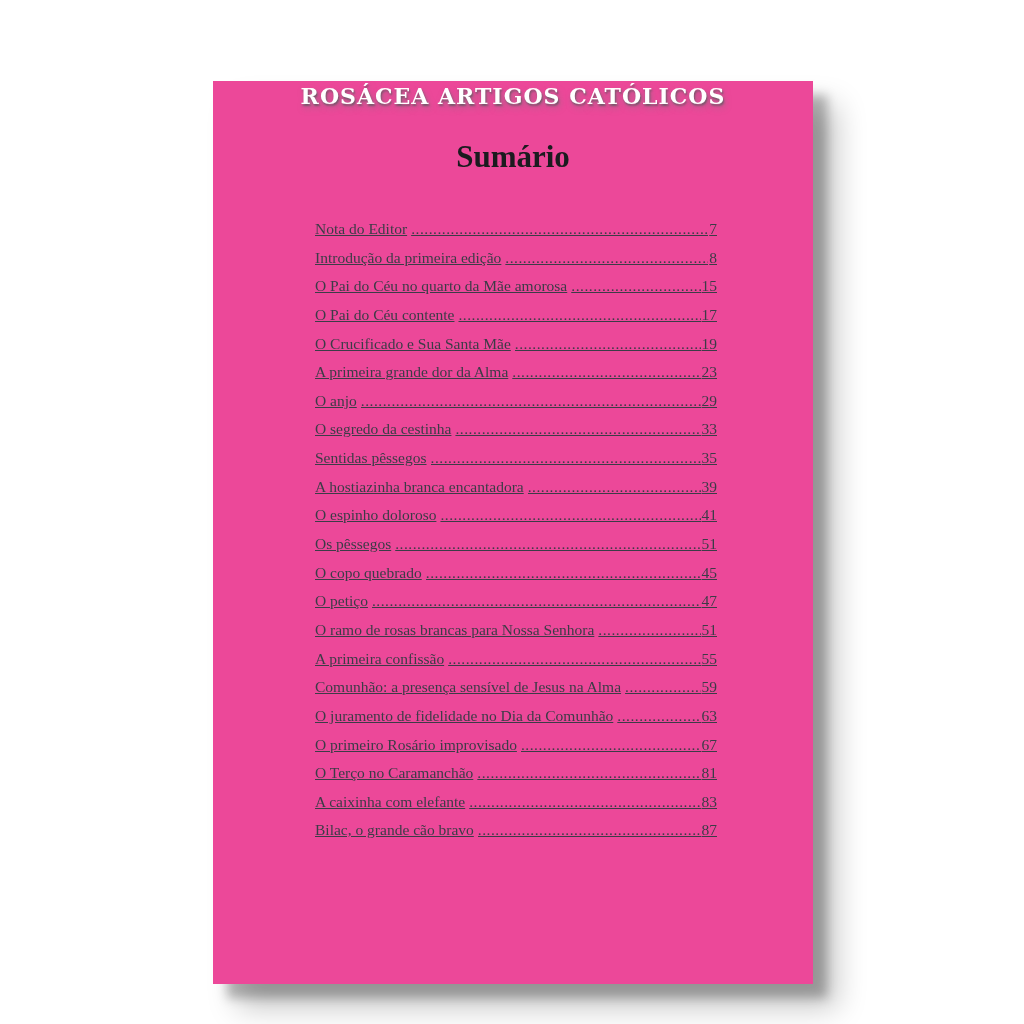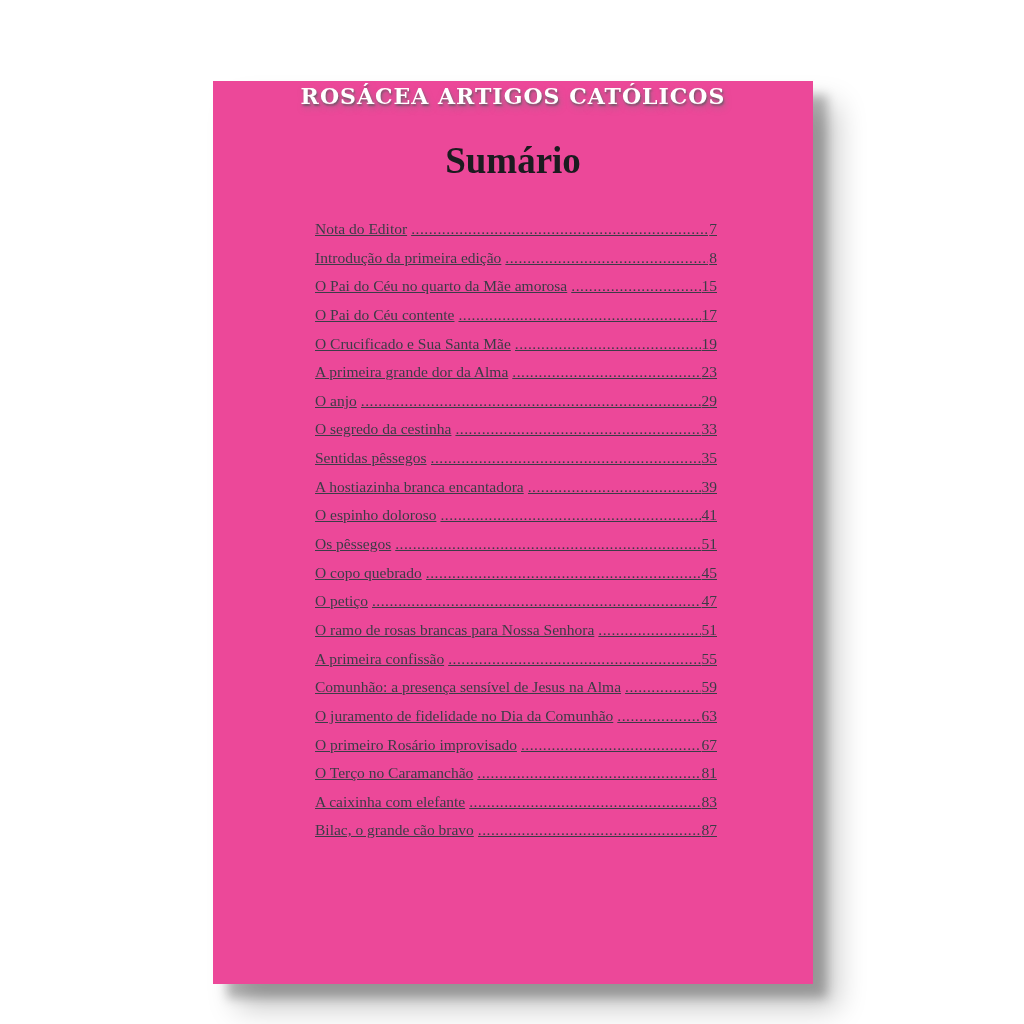--- a/index.html
+++ b/index.html
@@ -28,21 +28,21 @@
     color:#ffffff;
     text-shadow: 1px 2px 2px rgba(90,90,95,0.75), 2px 4px 6px rgba(120,120,125,0.55);
     font-family:"DejaVu Serif","Liberation Serif",serif;
     white-space:nowrap;
   }
   .title{
     position:absolute;
     top:58px; left:0; right:0;
     margin:0;
     text-align:center;
-    font-size:37px;
+    font-size:31px;
     font-weight:bold;
     color:#1b1b1f;
     font-family:"Liberation Serif","DejaVu Serif",serif;
   }
   .toc{
     position:absolute;
     top:139px;
     left:102px;
     right:96px;
   }

